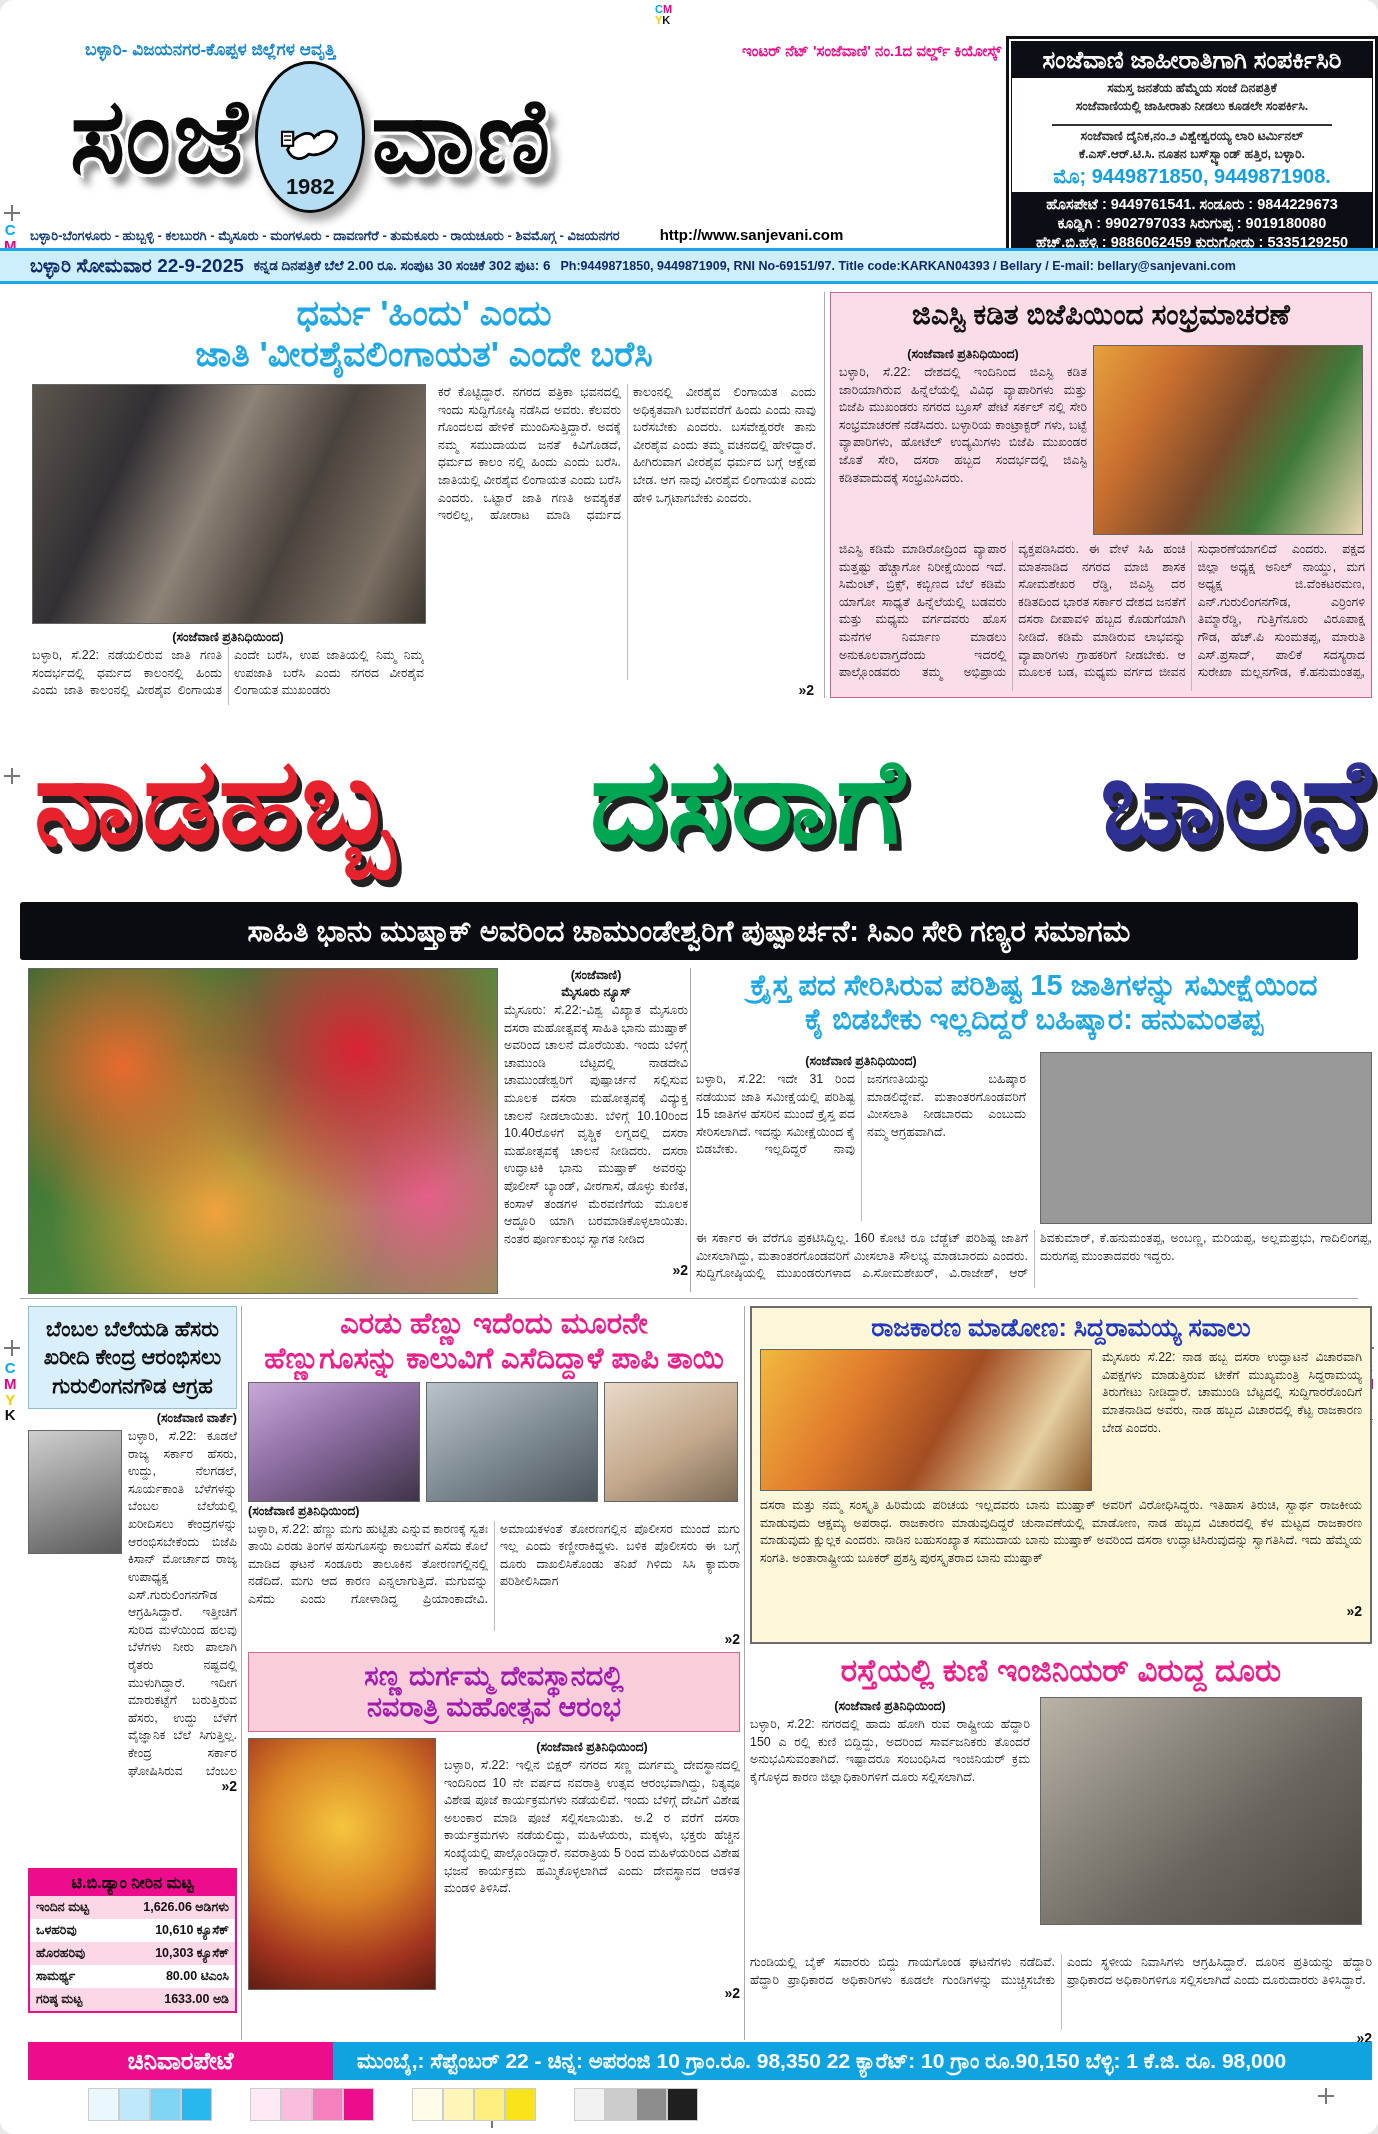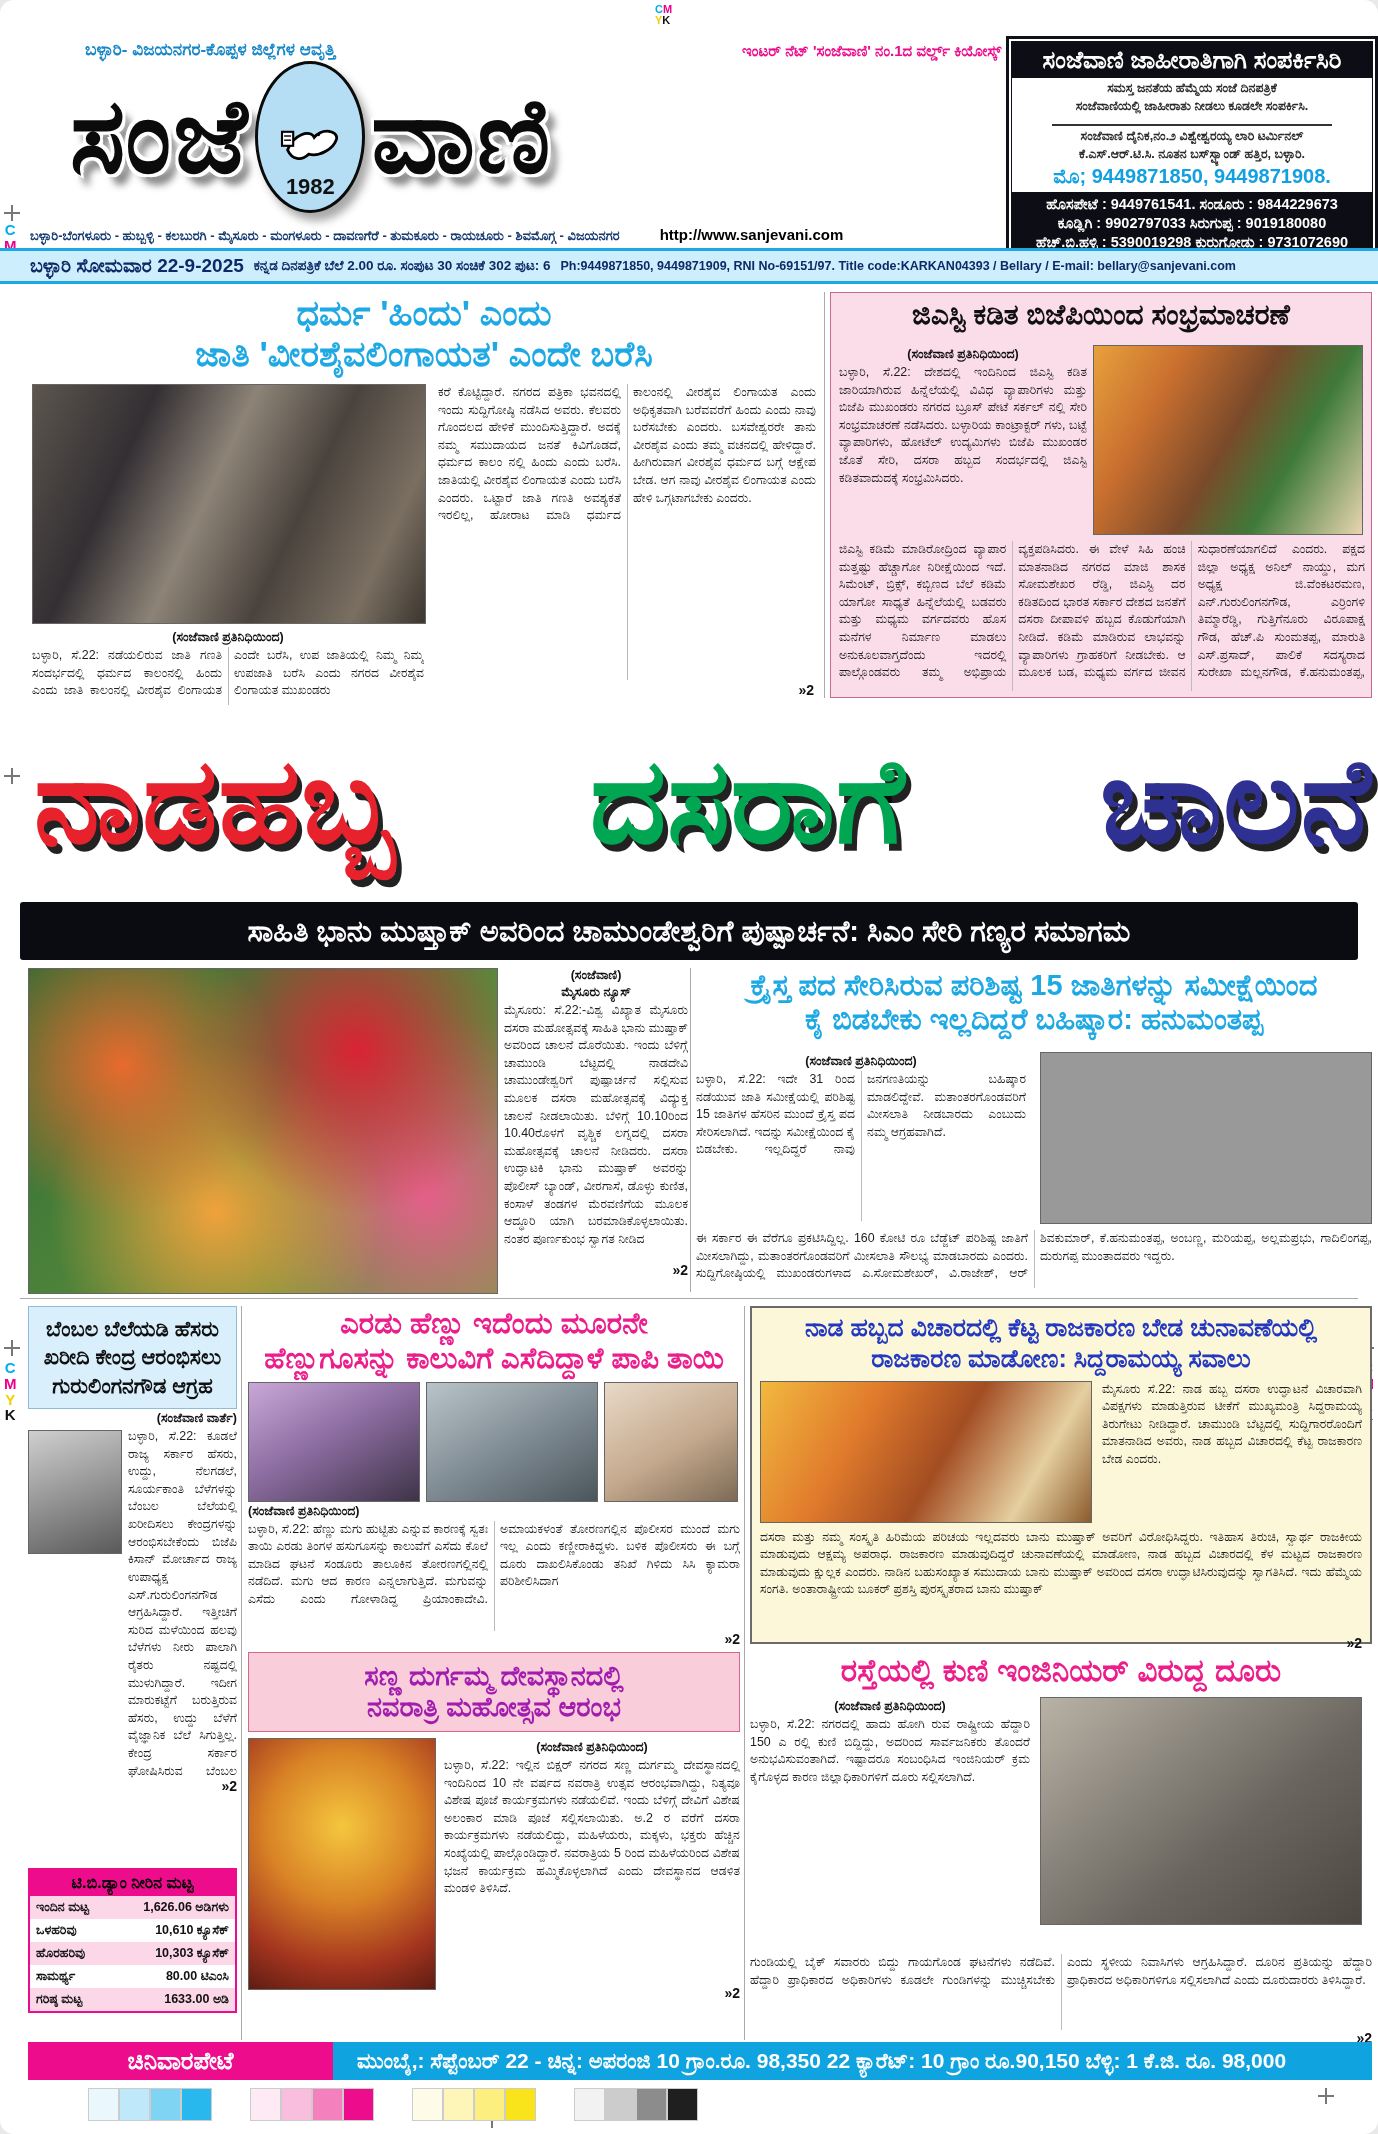--- a/index.html
+++ b/index.html
@@ -158,21 +158,21 @@
       <div class="ad-title">ಸಂಜೆವಾಣಿ ಜಾಹೀರಾತಿಗಾಗಿ ಸಂಪರ್ಕಿಸಿರಿ</div>
       <div class="ad-line">ಸಮಸ್ತ ಜನತೆಯ ಹೆಮ್ಮೆಯ ಸಂಜೆ ದಿನಪತ್ರಿಕೆ</div>
       <div class="ad-line">ಸಂಜೆವಾಣಿಯಲ್ಲಿ ಜಾಹೀರಾತು ನೀಡಲು ಕೂಡಲೇ ಸಂಪರ್ಕಿಸಿ.</div>
       <div class="ad-divider"></div>
       <div class="ad-line">ಸಂಜೆವಾಣಿ ದೈನಿಕ,ನಂ.೨ ವಿಶ್ವೇಶ್ವರಯ್ಯ ಲಾರಿ ಟರ್ಮಿನಲ್</div>
       <div class="ad-line">ಕೆ.ಎಸ್.ಆರ್.ಟಿ.ಸಿ. ನೂತನ ಬಸ್‌ಸ್ಟ್ಯಾಂಡ್ ಹತ್ತಿರ, ಬಳ್ಳಾರಿ.</div>
       <div class="ad-phone">ಮೊ; 9449871850, 9449871908.</div>
       <div class="ad-footer">
         <div>ಹೊಸಪೇಟೆ : 9449761541. ಸಂಡೂರು : 9844229673</div>
         <div>ಕೂಡ್ಲಿಗಿ : 9902797033    ಸಿರುಗುಪ್ಪ : 9019180080</div>
-        <div>ಹೆಚ್.ಬಿ.ಹಳ್ಳಿ : 5390019298 ಕುರುಗೋಡು : 9731072690</div>
+        <div>ಹೆಚ್.ಬಿ.ಹಳ್ಳಿ : 9886062459 ಕುರುಗೋಡು : 5335129250</div>
       </div>
     </div>
   </div>
 
   <div class="abs" style="left:30px;top:226px;width:1000px;display:flex;gap:40px;align-items:baseline;">
     <span class="cities-line">ಬಳ್ಳಾರಿ-ಬೆಂಗಳೂರು - ಹುಬ್ಬಳ್ಳಿ - ಕಲಬುರಗಿ - ಮೈಸೂರು - ಮಂಗಳೂರು - ದಾವಣಗೆರೆ - ತುಮಕೂರು - ರಾಯಚೂರು - ಶಿವಮೊಗ್ಗ - ವಿಜಯನಗರ</span>
     <span class="website">http://www.sanjevani.com</span>
   </div>
 
   <div class="abs date-bar" style="left:0;top:248px;width:1378px;height:36px;">
@@ -259,21 +259,20 @@
       <div class="photo photo-baby" style="width:132px;height:118px;"></div>
     </div>
     <div class="byline" style="text-align:left;">(ಸಂಜೆವಾಣಿ ಪ್ರತಿನಿಧಿಯಿಂದ)</div>
     <div class="body-txt cols2" style="height:110px;">ಬಳ್ಳಾರಿ, ಸೆ.22: ಹೆಣ್ಣು ಮಗು ಹುಟ್ಟಿತು ಎನ್ನುವ ಕಾರಣಕ್ಕೆ ಸ್ವತಃ ತಾಯಿ ಎರಡು ತಿಂಗಳ ಹಸುಗೂಸನ್ನು ಕಾಲುವೆಗೆ ಎಸೆದು ಕೊಲೆ ಮಾಡಿದ ಘಟನೆ ಸಂಡೂರು ತಾಲೂಕಿನ ತೋರಣಗಲ್ಲಿನಲ್ಲಿ ನಡೆದಿದೆ. ಮಗು ಆದ ಕಾರಣ ಎನ್ನಲಾಗುತ್ತಿದೆ. ಮಗುವನ್ನು ಎಸೆದು ಎಂದು ಗೋಳಾಡಿದ್ದ ಪ್ರಿಯಾಂಕಾದೇವಿ. ಅಮಾಯಕಳಂತೆ ತೋರಣಗಲ್ಲಿನ ಪೊಲೀಸರ ಮುಂದೆ ಮಗು ಇಲ್ಲ ಎಂದು ಕಣ್ಣೀರಾಕಿದ್ದಳು. ಬಳಿಕ ಪೊಲೀಸರು ಈ ಬಗ್ಗೆ ದೂರು ದಾಖಲಿಸಿಕೊಂಡು ತನಿಖೆ ಗಿಳಿದು ಸಿಸಿ ಕ್ಯಾಮರಾ ಪರಿಶೀಲಿಸಿದಾಗ</div>
     <div class="more">»2</div>
   </div>
 
   <div class="abs vrule" style="left:744px;top:1306px;height:734px;"></div>
 
   <div class="abs yellow-box" style="left:750px;top:1306px;width:622px;height:338px;box-sizing:border-box;padding:4px 8px;">
-    <div class="hl-royal" style="font-size:25px;">ನಾಡ ಹಬ್ಬದ ವಿಚಾರದಲ್ಲಿ ಕೆಟ್ಟ ರಾಜಕಾರಣ ಬೇಡ ಚುನಾವಣೆಯಲ್ಲಿ</div>
     <div class="hl-royal" style="font-size:25px;">ರಾಜಕಾರಣ ಮಾಡೋಣ: ಸಿದ್ದರಾಮಯ್ಯ ಸವಾಲು</div>
     <div style="display:flex;gap:10px;margin-top:6px;">
       <div class="photo photo-stage" style="width:330px;height:140px;flex:0 0 auto;"></div>
       <div class="body-txt" style="height:140px;">ಮೈಸೂರು ಸೆ.22: ನಾಡ ಹಬ್ಬ ದಸರಾ ಉದ್ಘಾಟನೆ ವಿಚಾರವಾಗಿ ವಿಪಕ್ಷಗಳು ಮಾಡುತ್ತಿರುವ ಟೀಕೆಗೆ ಮುಖ್ಯಮಂತ್ರಿ ಸಿದ್ದರಾಮಯ್ಯ ತಿರುಗೇಟು ನೀಡಿದ್ದಾರೆ. ಚಾಮುಂಡಿ ಬೆಟ್ಟದಲ್ಲಿ ಸುದ್ದಿಗಾರರೊಂದಿಗೆ ಮಾತನಾಡಿದ ಅವರು, ನಾಡ ಹಬ್ಬದ ವಿಚಾರದಲ್ಲಿ ಕೆಟ್ಟ ರಾಜಕಾರಣ ಬೇಡ ಎಂದರು.</div>
     </div>
     <div class="body-txt" style="height:106px;margin-top:6px;">ದಸರಾ ಮತ್ತು ನಮ್ಮ ಸಂಸ್ಕೃತಿ ಹಿರಿಮೆಯ ಪರಿಚಯ ಇಲ್ಲದವರು ಬಾನು ಮುಷ್ತಾಕ್ ಅವರಿಗೆ ವಿರೋಧಿಸಿದ್ದರು. ಇತಿಹಾಸ ತಿರುಚಿ, ಸ್ವಾರ್ಥ ರಾಜಕೀಯ ಮಾಡುವುದು ಆಕ್ಷಮ್ಯ ಅಪರಾಧ. ರಾಜಕಾರಣ ಮಾಡುವುದಿದ್ದರೆ ಚುನಾವಣೆಯಲ್ಲಿ ಮಾಡೋಣ, ನಾಡ ಹಬ್ಬದ ವಿಚಾರದಲ್ಲಿ ಕೆಳ ಮಟ್ಟದ ರಾಜಕಾರಣ ಮಾಡುವುದು ಕ್ಷುಲ್ಲಕ ಎಂದರು. ನಾಡಿನ ಬಹುಸಂಖ್ಯಾತ ಸಮುದಾಯ ಬಾನು ಮುಷ್ತಾಕ್ ಅವರಿಂದ ದಸರಾ ಉದ್ಘಾಟಿಸಿರುವುದನ್ನು ಸ್ವಾಗತಿಸಿದೆ. ಇದು ಹೆಮ್ಮೆಯ ಸಂಗತಿ. ಅಂತಾರಾಷ್ಟ್ರೀಯ ಬೂಕರ್ ಪ್ರಶಸ್ತಿ ಪುರಸ್ಕೃತರಾದ ಬಾನು ಮುಷ್ತಾಕ್</div>
     <div class="more">»2</div>
   </div>
 
   <div class="abs" style="left:248px;top:1652px;width:492px;height:386px;">

